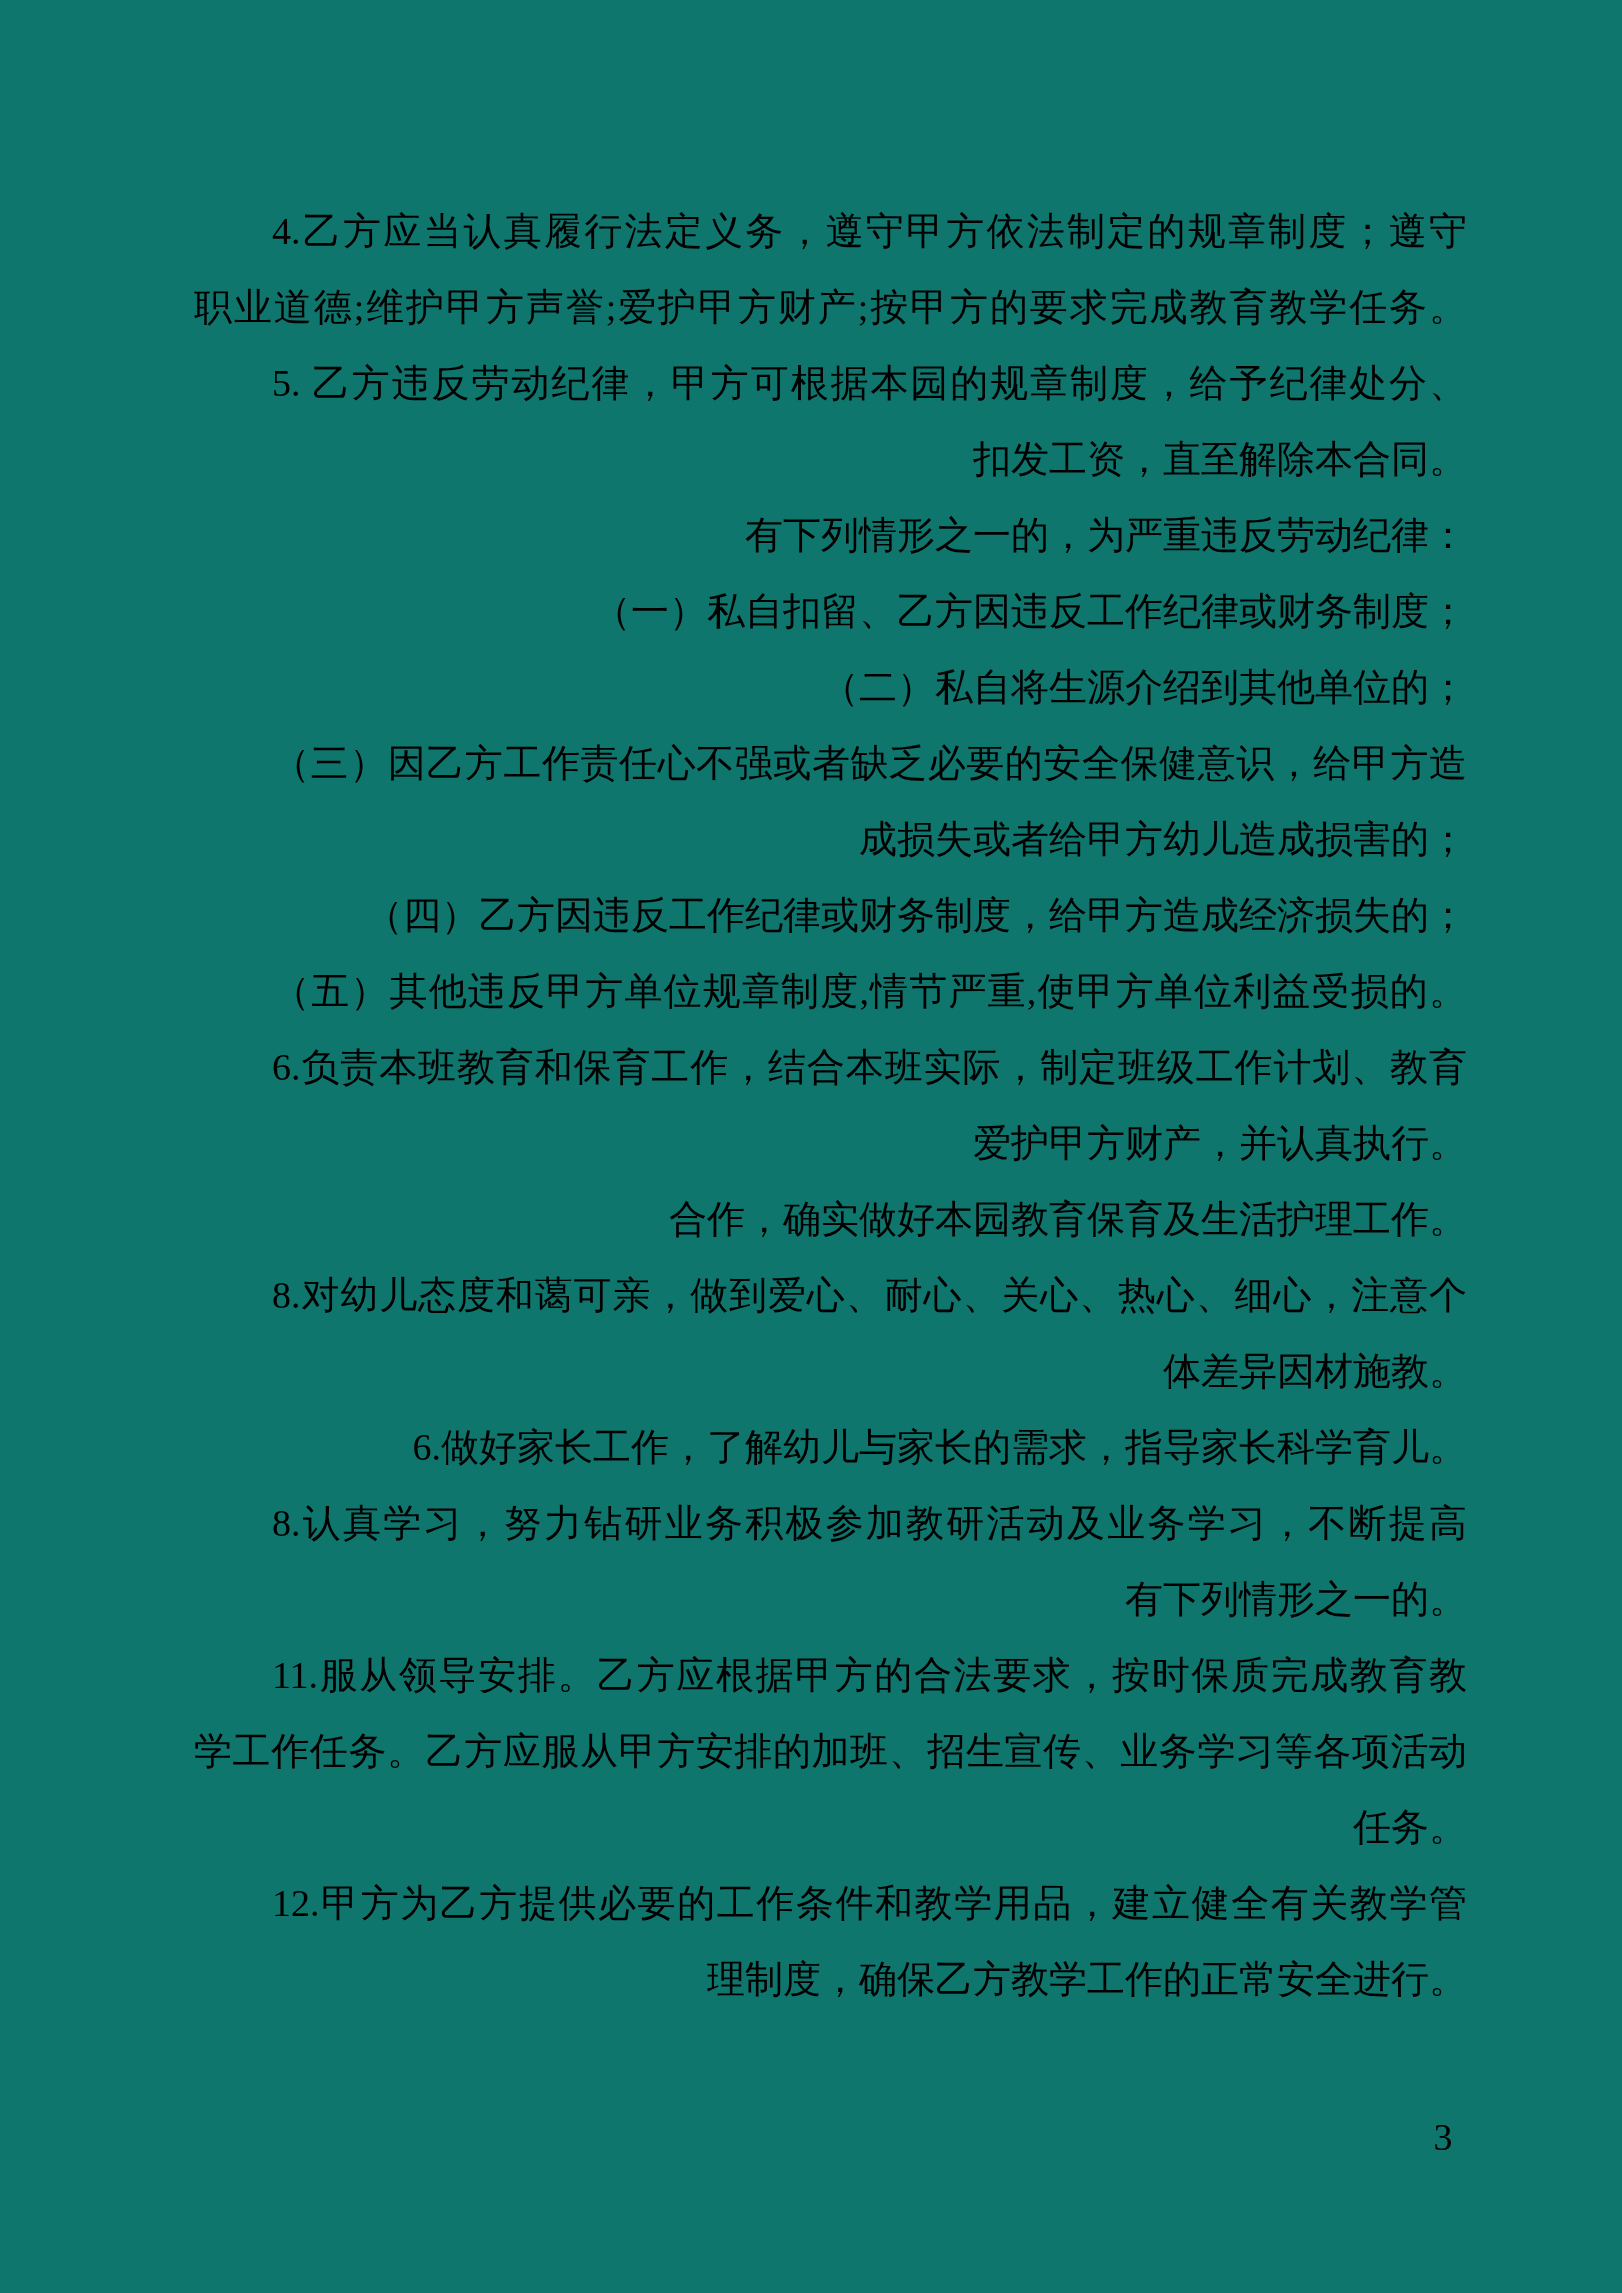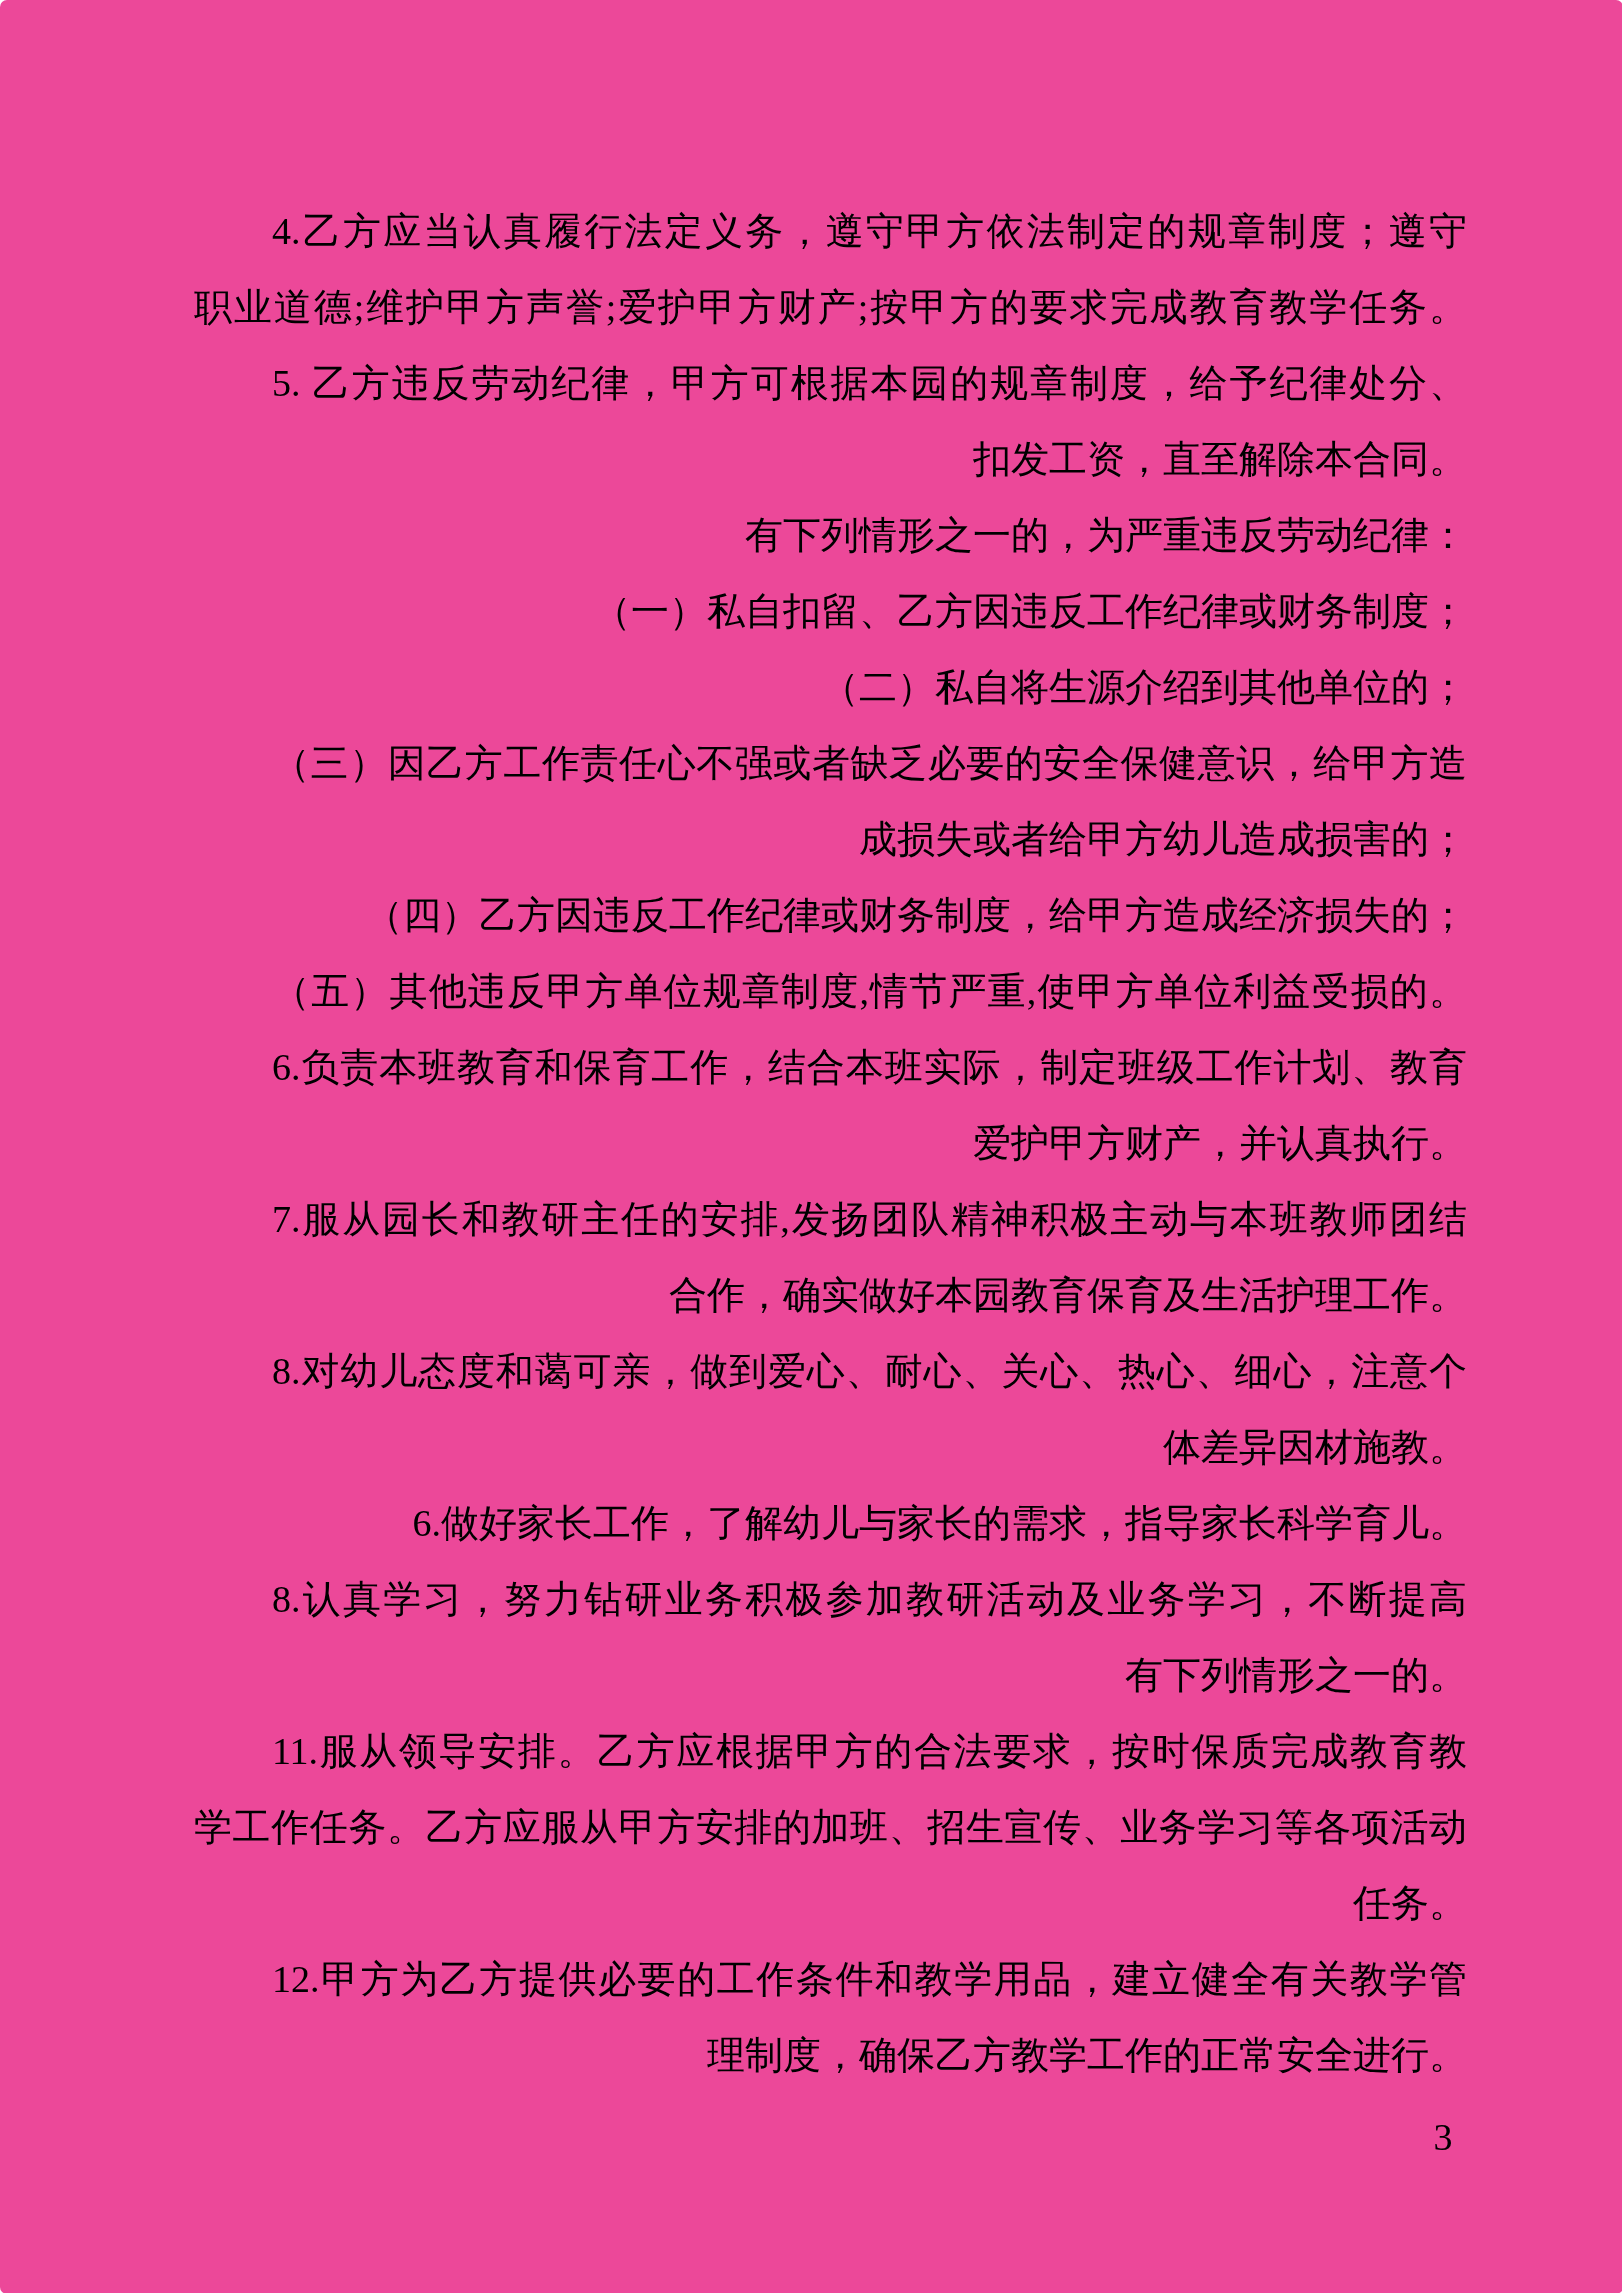--- a/index.html
+++ b/index.html
@@ -45,36 +45,35 @@
     text-align: center;
     font-size: 38px;
     line-height: 44px;
     font-family: "Liberation Serif", "DejaVu Serif", serif;
     color: #000000;
   }
 </style>
 </head>
 <body style="background: rgb(255, 255, 255);">
 
-<div class="page" style="background: #ec4899; color: rgb(0, 0, 0); border-radius: 7px;">
+<div class="page" style="background: #0f766e; color: rgb(0, 0, 0);">
   <div class="text-block">
       <div class="line indent stretch">4.乙方应当认真履行法定义务，遵守甲方依法制定的规章制度；遵守</div>
       <div class="line stretch">职业道德;维护甲方声誉;爱护甲方财产;按甲方的要求完成教育教学任务。</div>
       <div class="line indent stretch">5.  乙方违反劳动纪律，甲方可根据本园的规章制度，给予纪律处分、</div>
       <div class="line">扣发工资，直至解除本合同。</div>
       <div class="line indent">有下列情形之一的，为严重违反劳动纪律：</div>
       <div class="line indent">（一）私自扣留、乙方因违反工作纪律或财务制度；</div>
       <div class="line indent">（二）私自将生源介绍到其他单位的；</div>
       <div class="line indent stretch">（三）因乙方工作责任心不强或者缺乏必要的安全保健意识，给甲方造</div>
       <div class="line">成损失或者给甲方幼儿造成损害的；</div>
       <div class="line indent">（四）乙方因违反工作纪律或财务制度，给甲方造成经济损失的；</div>
       <div class="line indent stretch">（五）其他违反甲方单位规章制度,情节严重,使甲方单位利益受损的。</div>
       <div class="line indent stretch">6.负责本班教育和保育工作，结合本班实际，制定班级工作计划、教育</div>
       <div class="line">爱护甲方财产，并认真执行。</div>
-      <div class="line indent stretch">7.服从园长和教研主任的安排,发扬团队精神积极主动与本班教师团结</div>
       <div class="line">合作，确实做好本园教育保育及生活护理工作。</div>
       <div class="line indent stretch">8.对幼儿态度和蔼可亲，做到爱心、耐心、关心、热心、细心，注意个</div>
       <div class="line">体差异因材施教。</div>
       <div class="line indent">6.做好家长工作，了解幼儿与家长的需求，指导家长科学育儿。</div>
       <div class="line indent stretch">8.认真学习，努力钻研业务积极参加教研活动及业务学习，不断提高</div>
       <div class="line">有下列情形之一的。</div>
       <div class="line indent stretch">11.服从领导安排。乙方应根据甲方的合法要求，按时保质完成教育教</div>
       <div class="line stretch">学工作任务。乙方应服从甲方安排的加班、招生宣传、业务学习等各项活动</div>
       <div class="line">任务。</div>
       <div class="line indent stretch">12.甲方为乙方提供必要的工作条件和教学用品，建立健全有关教学管</div>

